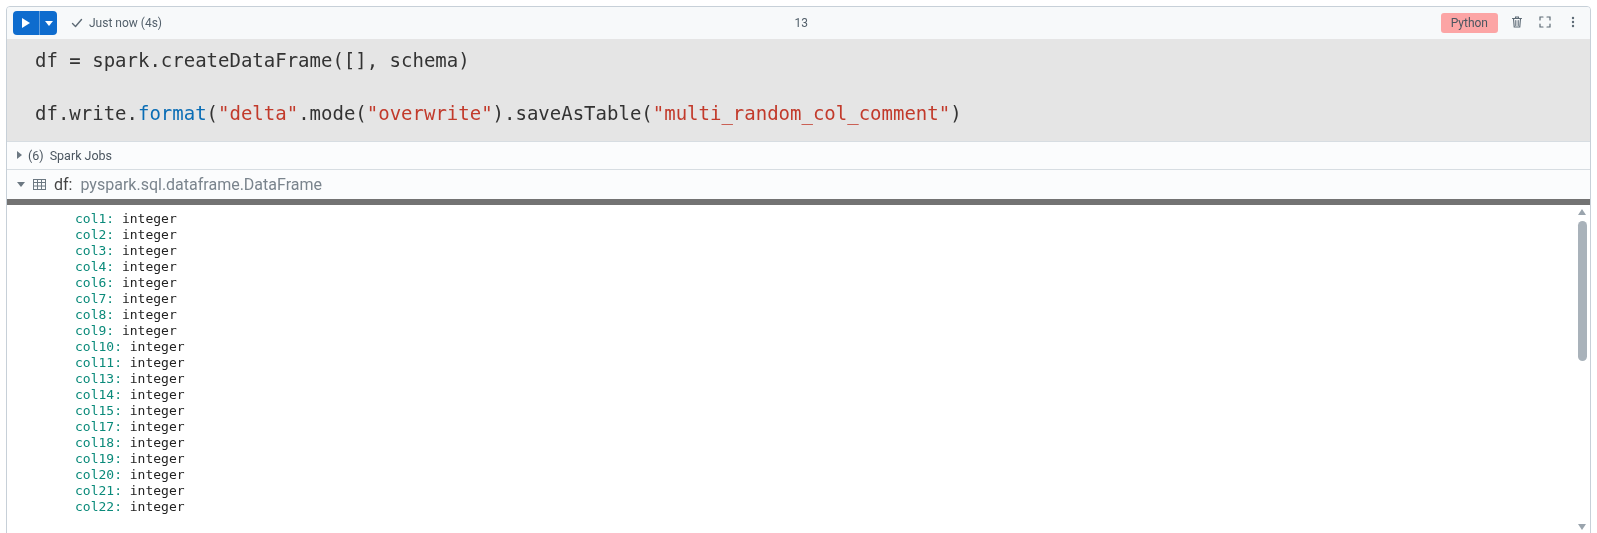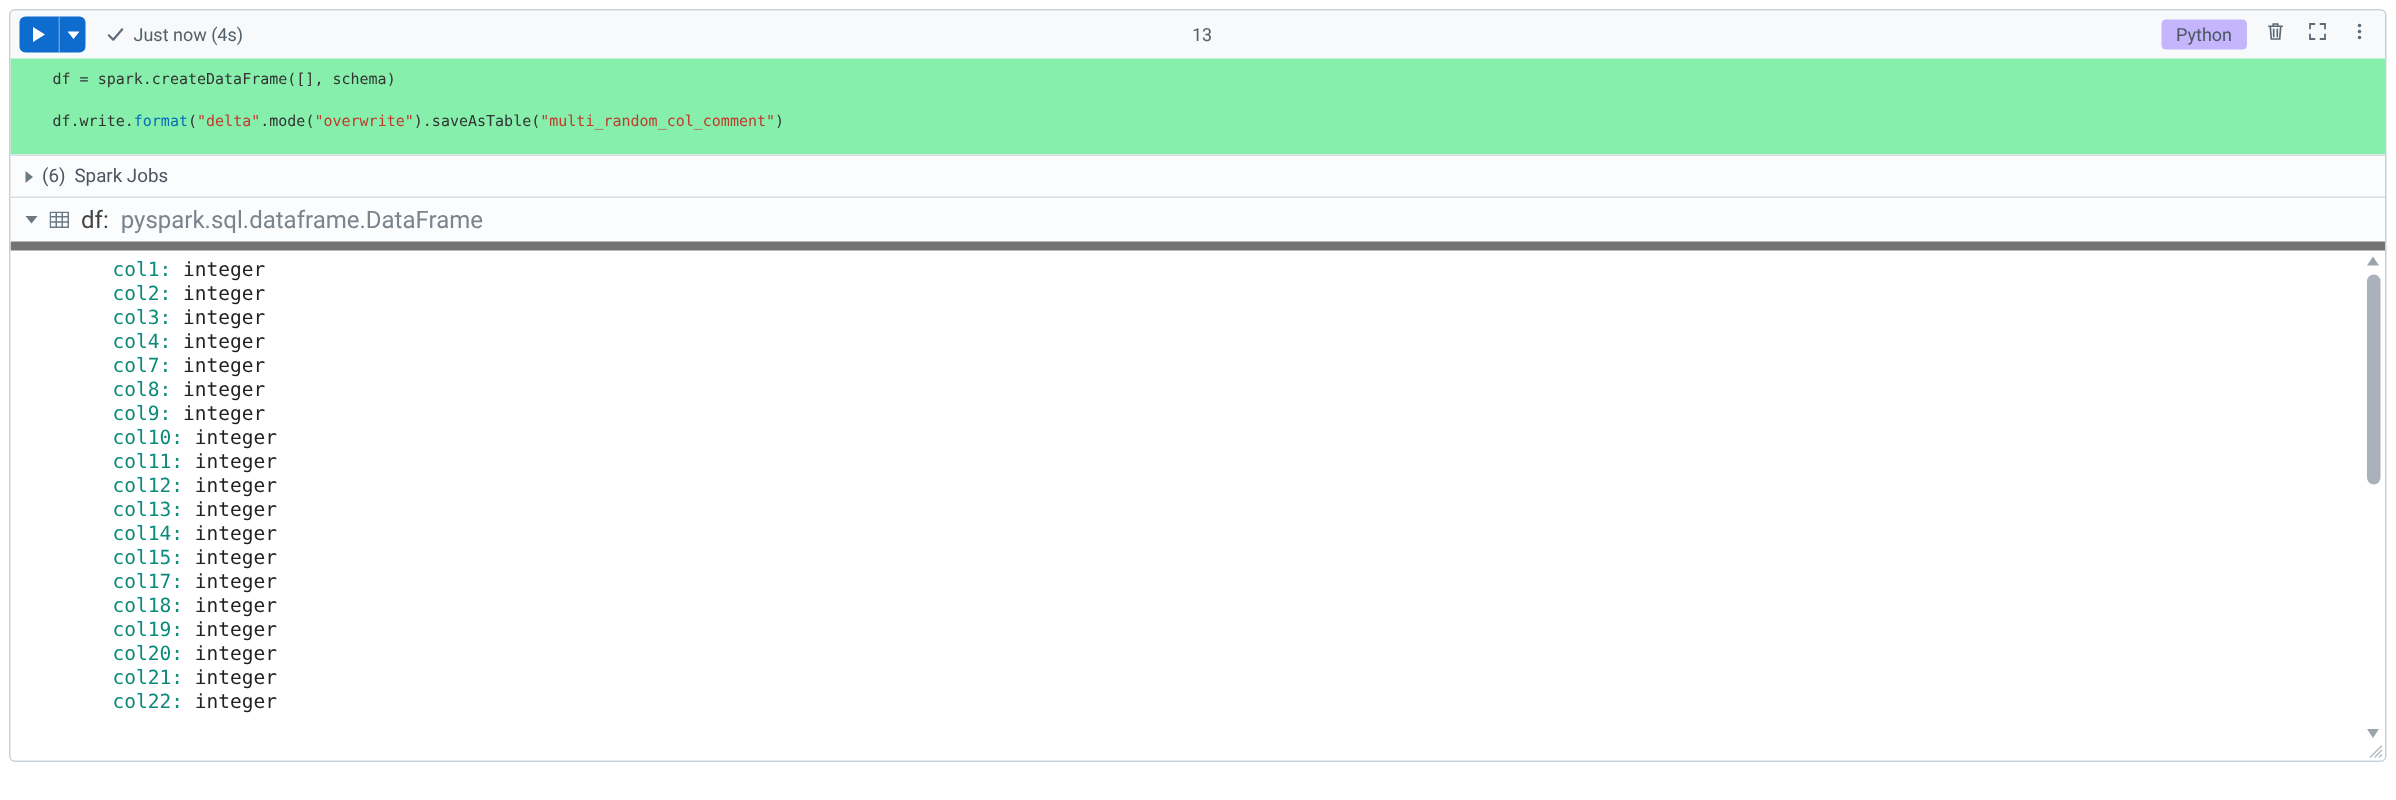--- a/index.html
+++ b/index.html
@@ -62,42 +62,42 @@
     text-align: center;
     color: #53606b;
     font-size: 12px;
   }
   .right-tools {
     display: flex;
     align-items: center;
     gap: 10px;
   }
   .lang-pill {
-    background: #c4b5fd;
+    background: #fca5a5;
     color: #4b5660;
     font-size: 12px;
     padding: 3px 10px;
     border-radius: 3px;
     cursor: pointer;
   }
   .tool-btn {
     width: 18px;
     height: 18px;
     display: flex;
     align-items: center;
     justify-content: center;
     color: #5d6a75;
     cursor: pointer;
   }
 
   .code-area {
-    background: #86efac;
+    background: #e5e5e5;
     padding: 8px 10px 14px 28px;
     font-family: "Menlo","Consolas","DejaVu Sans Mono",monospace;
-    font-size: 10px;
+    font-size: 19px;
     line-height: 1.4;
     color: #333;
     white-space: pre;
   }
   .tok-kw { color: #0a6db5; }
   .tok-str { color: #c23a2b; }
   .tok-pn { color: #333; }
 
   .spark-jobs {
     border-top: 1px solid #d7dde2;
@@ -260,26 +260,26 @@
     <span class="df-var">df:</span>
     <span class="df-type">pyspark.sql.dataframe.DataFrame</span>
   </div>
 
   <div class="schema-box">
     <div class="schema-scroll" id="schema-list">
         <div class="schema-row"><span class="col-name">col1:</span><span class="col-type"> integer</span></div>
         <div class="schema-row"><span class="col-name">col2:</span><span class="col-type"> integer</span></div>
         <div class="schema-row"><span class="col-name">col3:</span><span class="col-type"> integer</span></div>
         <div class="schema-row"><span class="col-name">col4:</span><span class="col-type"> integer</span></div>
+        <div class="schema-row"><span class="col-name">col6:</span><span class="col-type"> integer</span></div>
         <div class="schema-row"><span class="col-name">col7:</span><span class="col-type"> integer</span></div>
         <div class="schema-row"><span class="col-name">col8:</span><span class="col-type"> integer</span></div>
         <div class="schema-row"><span class="col-name">col9:</span><span class="col-type"> integer</span></div>
         <div class="schema-row"><span class="col-name">col10:</span><span class="col-type"> integer</span></div>
         <div class="schema-row"><span class="col-name">col11:</span><span class="col-type"> integer</span></div>
-        <div class="schema-row"><span class="col-name">col12:</span><span class="col-type"> integer</span></div>
         <div class="schema-row"><span class="col-name">col13:</span><span class="col-type"> integer</span></div>
         <div class="schema-row"><span class="col-name">col14:</span><span class="col-type"> integer</span></div>
         <div class="schema-row"><span class="col-name">col15:</span><span class="col-type"> integer</span></div>
         <div class="schema-row"><span class="col-name">col17:</span><span class="col-type"> integer</span></div>
         <div class="schema-row"><span class="col-name">col18:</span><span class="col-type"> integer</span></div>
         <div class="schema-row"><span class="col-name">col19:</span><span class="col-type"> integer</span></div>
         <div class="schema-row"><span class="col-name">col20:</span><span class="col-type"> integer</span></div>
         <div class="schema-row"><span class="col-name">col21:</span><span class="col-type"> integer</span></div>
         <div class="schema-row"><span class="col-name">col22:</span><span class="col-type"> integer</span></div>
       </div>

